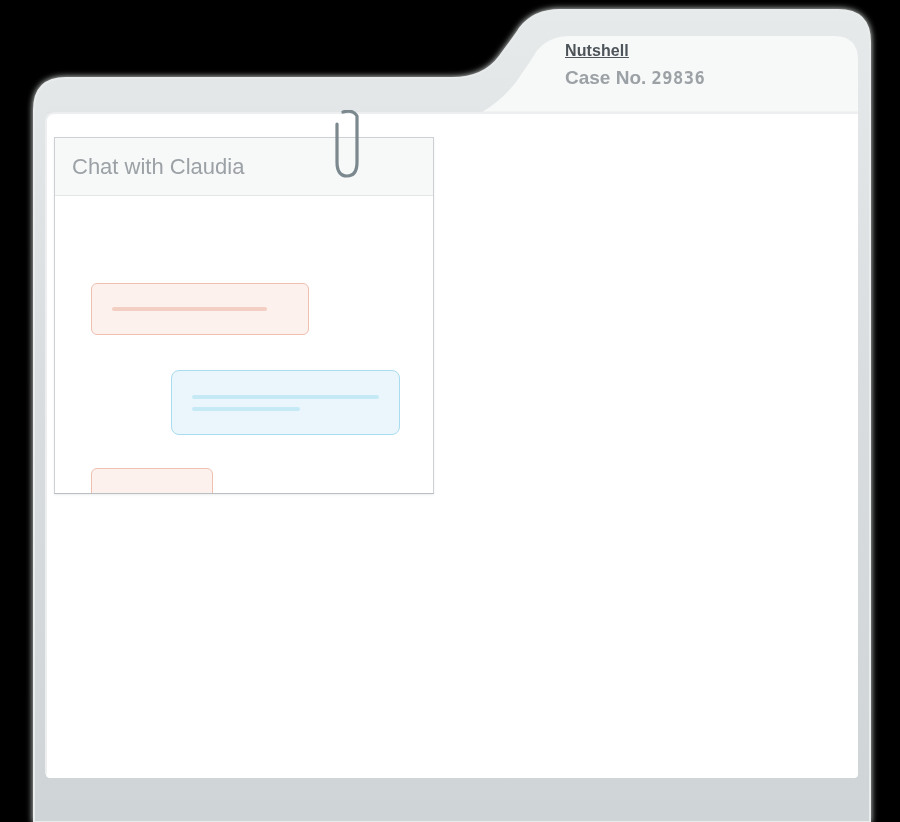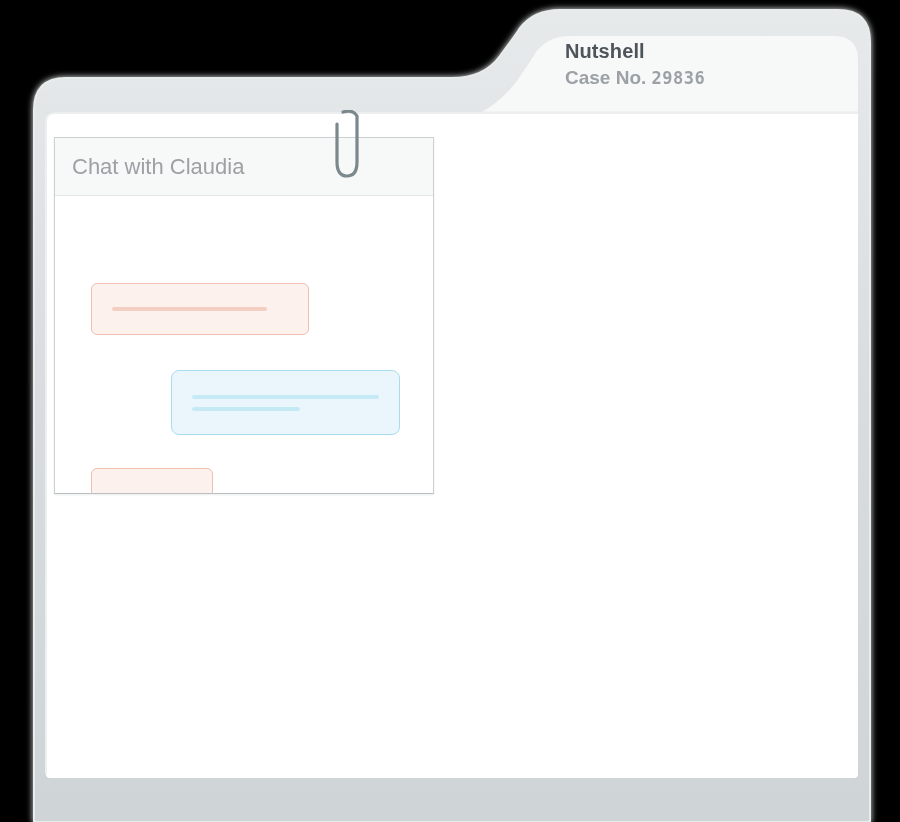--- a/index.html
+++ b/index.html
@@ -37,27 +37,28 @@
   }
 
   
   .tab-text {
     position: absolute;
     left: 565px;
     top: 38px;
     width: 300px;
   }
   .tab-title {
-    font-size: 20px;
+    font-size: 16px;
     font-weight: bold;
     color: #4d555b;
     letter-spacing: 0.1px;
     line-height: 26px;
     margin: 0;
     white-space: nowrap;
+    text-decoration: underline;
   }
   .tab-subtitle {
     font-size: 19px;
     font-weight: bold;
     color: #9ba1a5;
     line-height: 28px;
     margin: 0;
     white-space: nowrap;
   }
   .tab-subtitle .case-no {

